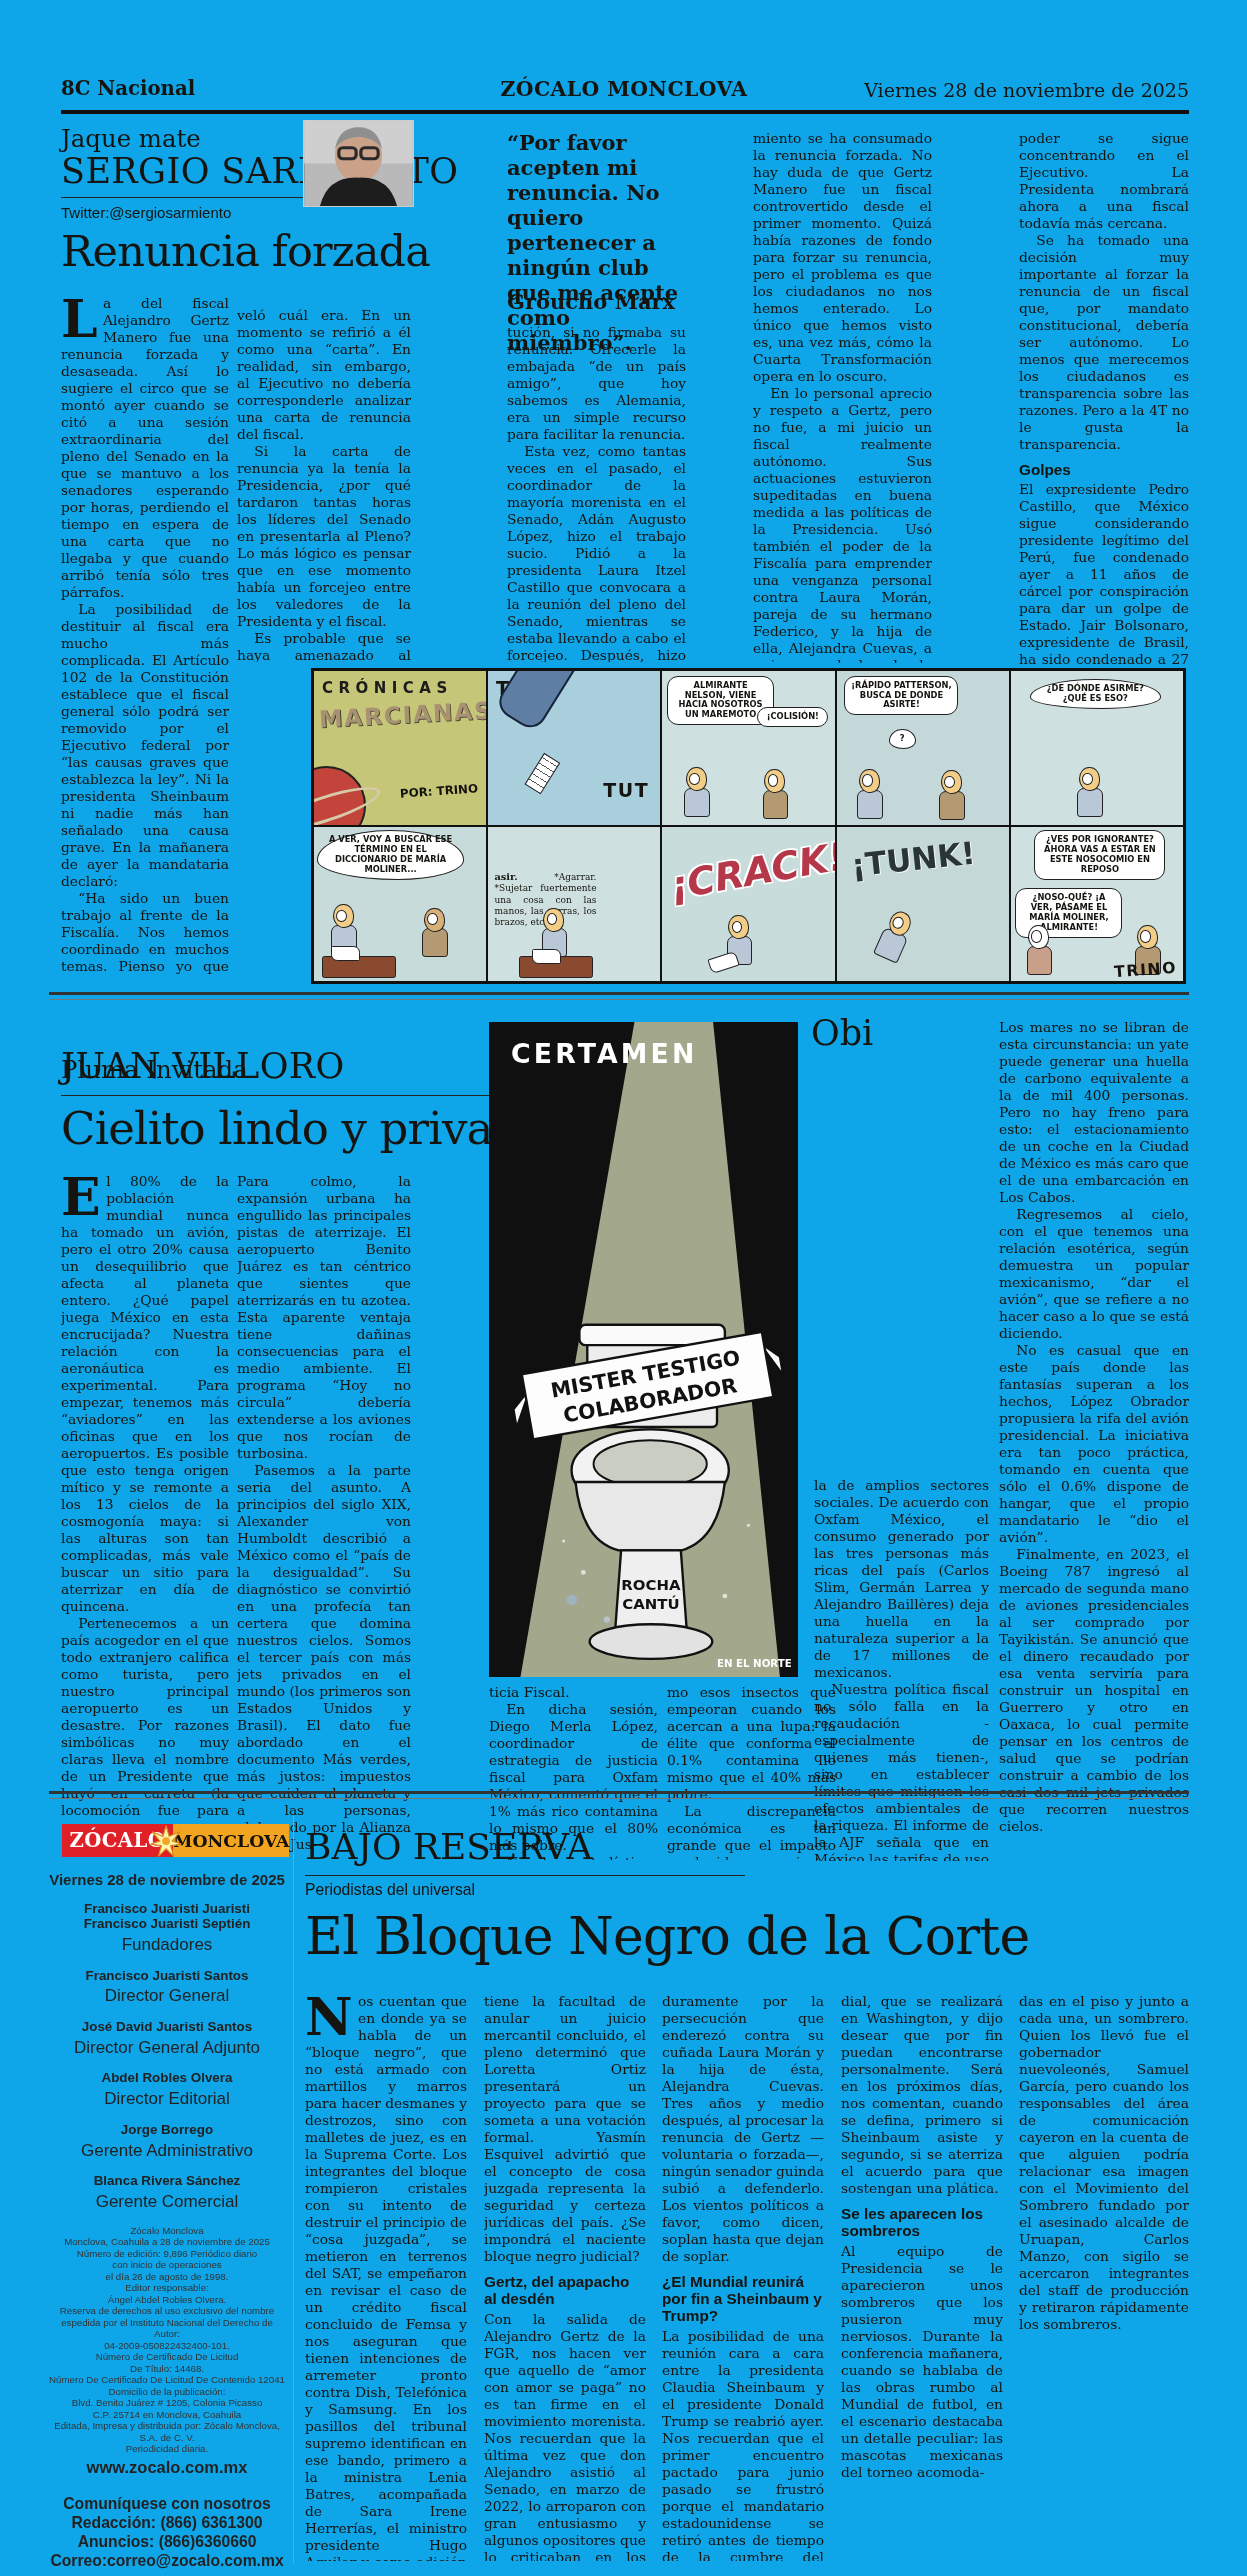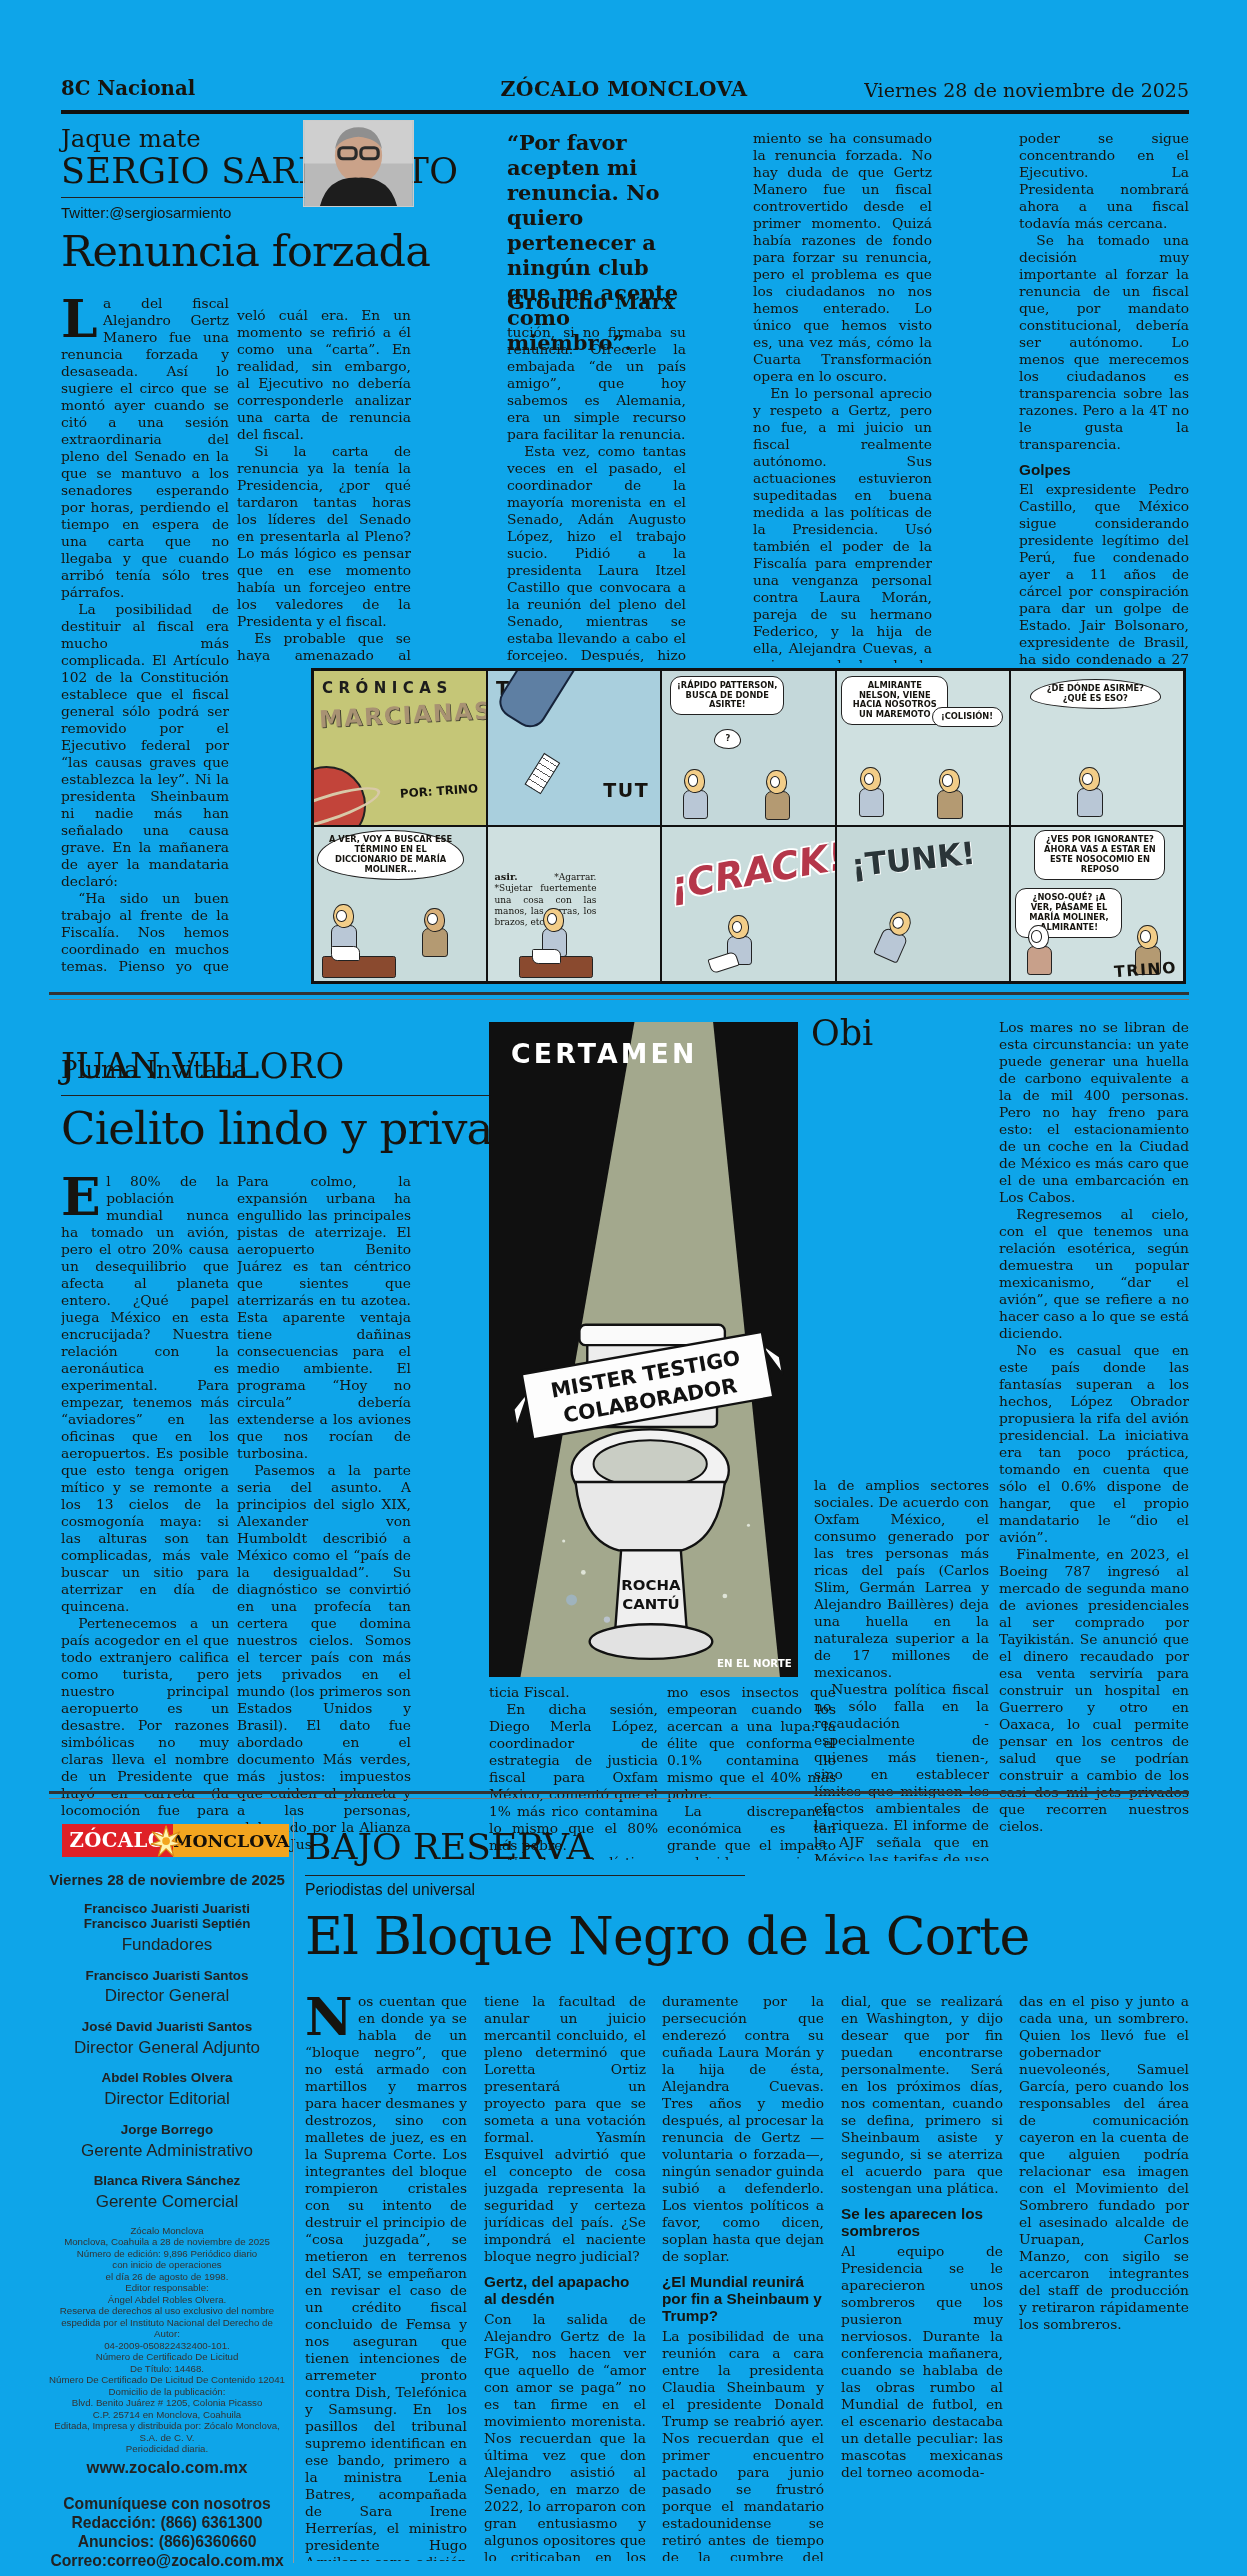--- a/index.html
+++ b/index.html
@@ -170,40 +170,40 @@
       <div class="comic-title2">MARCIANAS</div>
       <div class="comic-credit">POR: TRINO</div>
       <div class="saturn"></div>
     </div>
     <div class="panel" style="background:#a9cfdd">
       <div class="sfx-tut" style="left:7.9px;top:6.3px">TUT</div>
       <div class="sub"></div>
       <div class="teeth"></div>
       <div class="sfx-tut" style="right:11px;bottom:23.6px">TUT</div>
     </div>
+    <div class="panel">
+      <div class="bubble" style="left:4.7px;top:4.7px;width:94px">ALMIRANTE NELSON, VIENE HACIA NOSOTROS UN MAREMOTO</div>
+      <div class="bubble" style="right:6.3px;top:36px;width:58px">¡COLISIÓN!</div>
+      <div class="char" style="left:23.6px;bottom:7.9px">
+          <div class="head"></div>
+          <div class="bod"></div>
+        </div>
+      <div class="char" style="left:102px;bottom:6.3px">
+          <div class="head"></div>
+          <div class="bod tan"></div>
+        </div>
+    </div>
     <div class="panel" style="background:#c4d8da">
       <div class="bubble" style="left:7.9px;top:4.7px;width:101px">¡RÁPIDO PATTERSON, BUSCA DE DONDE ASIRTE!</div>
       <div class="bubble thought" style="left:52px;top:58px;width:14px">?</div>
       <div class="char" style="left:22px;bottom:6.3px">
           <div class="head"></div>
           <div class="bod"></div>
         </div>
       <div class="char" style="left:104px;bottom:4.7px">
-          <div class="head"></div>
-          <div class="bod tan"></div>
-        </div>
-    </div>
-    <div class="panel">
-      <div class="bubble" style="left:4.7px;top:4.7px;width:94px">ALMIRANTE NELSON, VIENE HACIA NOSOTROS UN MAREMOTO</div>
-      <div class="bubble" style="right:6.3px;top:36px;width:58px">¡COLISIÓN!</div>
-      <div class="char" style="left:23.6px;bottom:7.9px">
-          <div class="head"></div>
-          <div class="bod"></div>
-        </div>
-      <div class="char" style="left:102px;bottom:6.3px">
           <div class="head"></div>
           <div class="bod tan"></div>
         </div>
     </div>
     <div class="panel" style="background:#cfe0e0">
       <div class="bubble thought" style="left:19px;top:7.9px;width:118px">¿DE DÓNDE ASIRME? ¿QUÉ ES ESO?</div>
       <div class="char" style="left:68px;bottom:7.9px">
           <div class="head"></div>
           <div class="bod"></div>
         </div>

